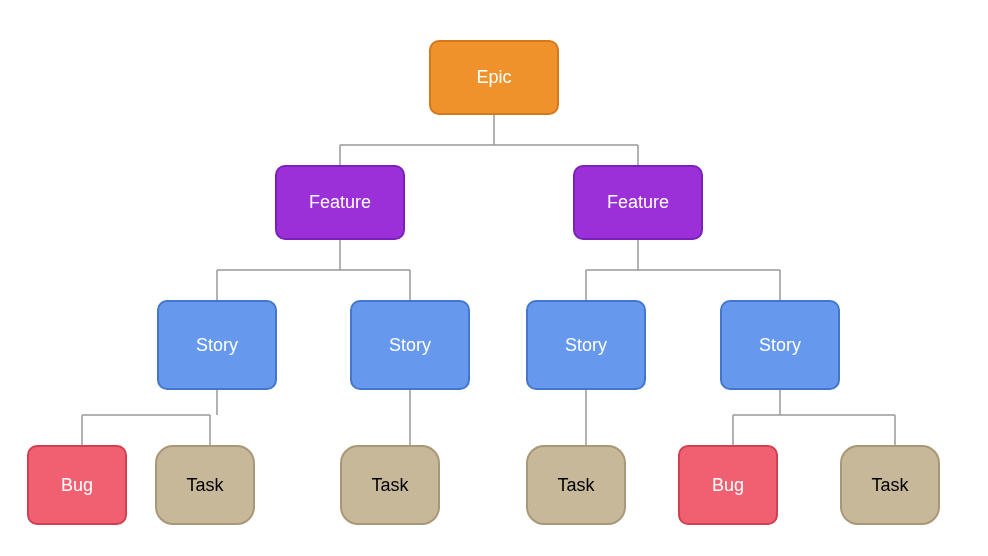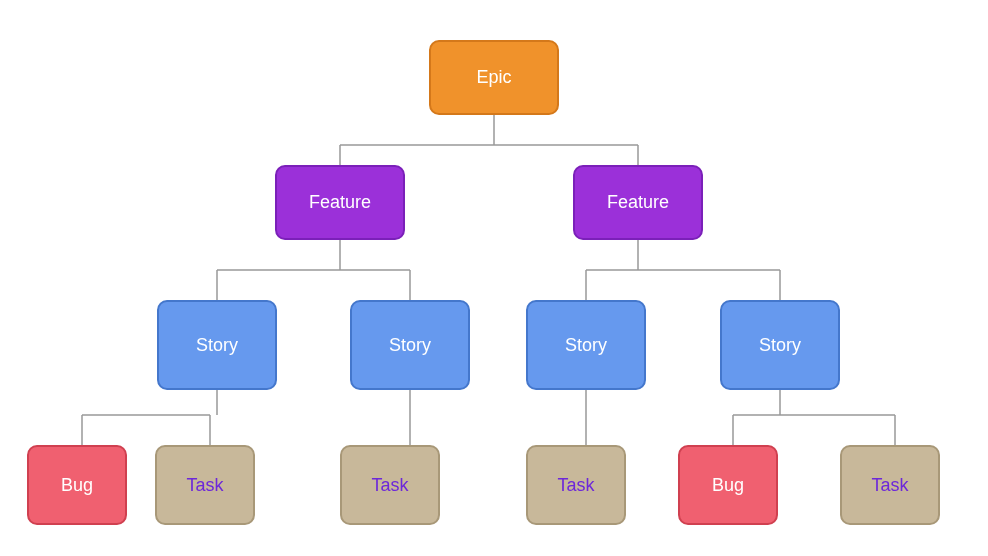--- a/index.html
+++ b/index.html
@@ -94,21 +94,22 @@
     }
     
     .node-bug {
       background: #f06070;
       border-color: #d04050;
       color: #fff;
     }
     .node-task {
       background: #c8b89a;
       border-color: #a89878;
-      color: #6d28d9;
+      color: #000000;
+      border-radius: 18px;
     }
     .node-bottom {
       width: 100px;
       height: 80px;
       top: 445px;
     }
     .node-bug-1 {
       left: 27px;
     }
     .node-task-1 {

